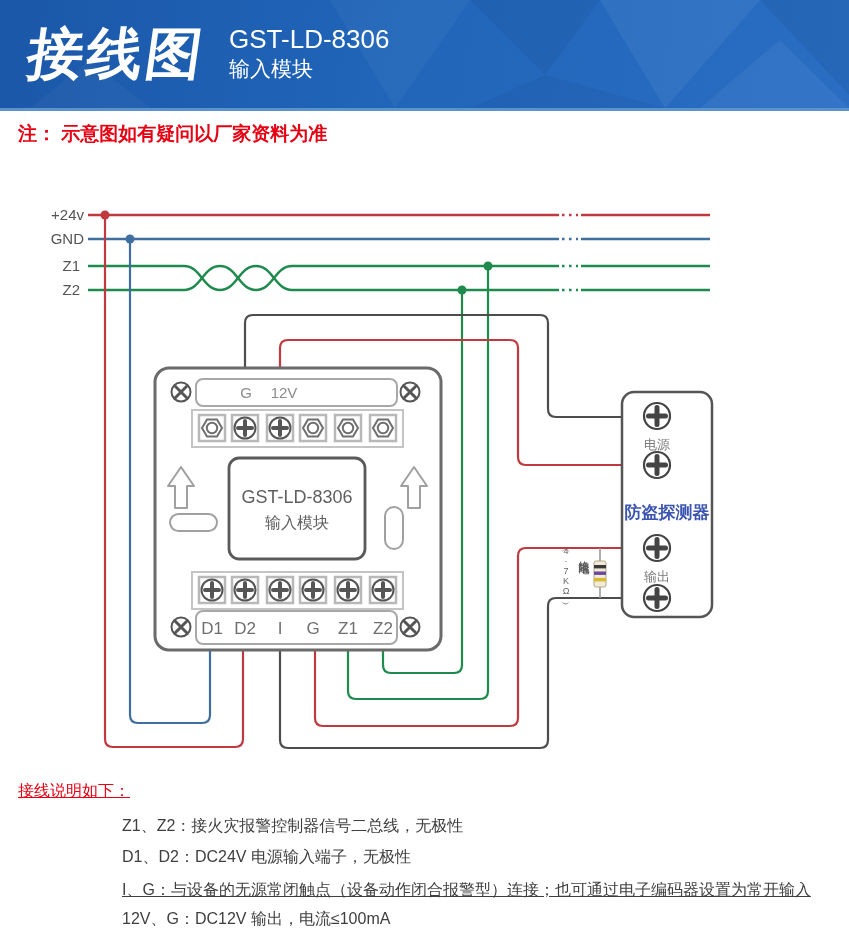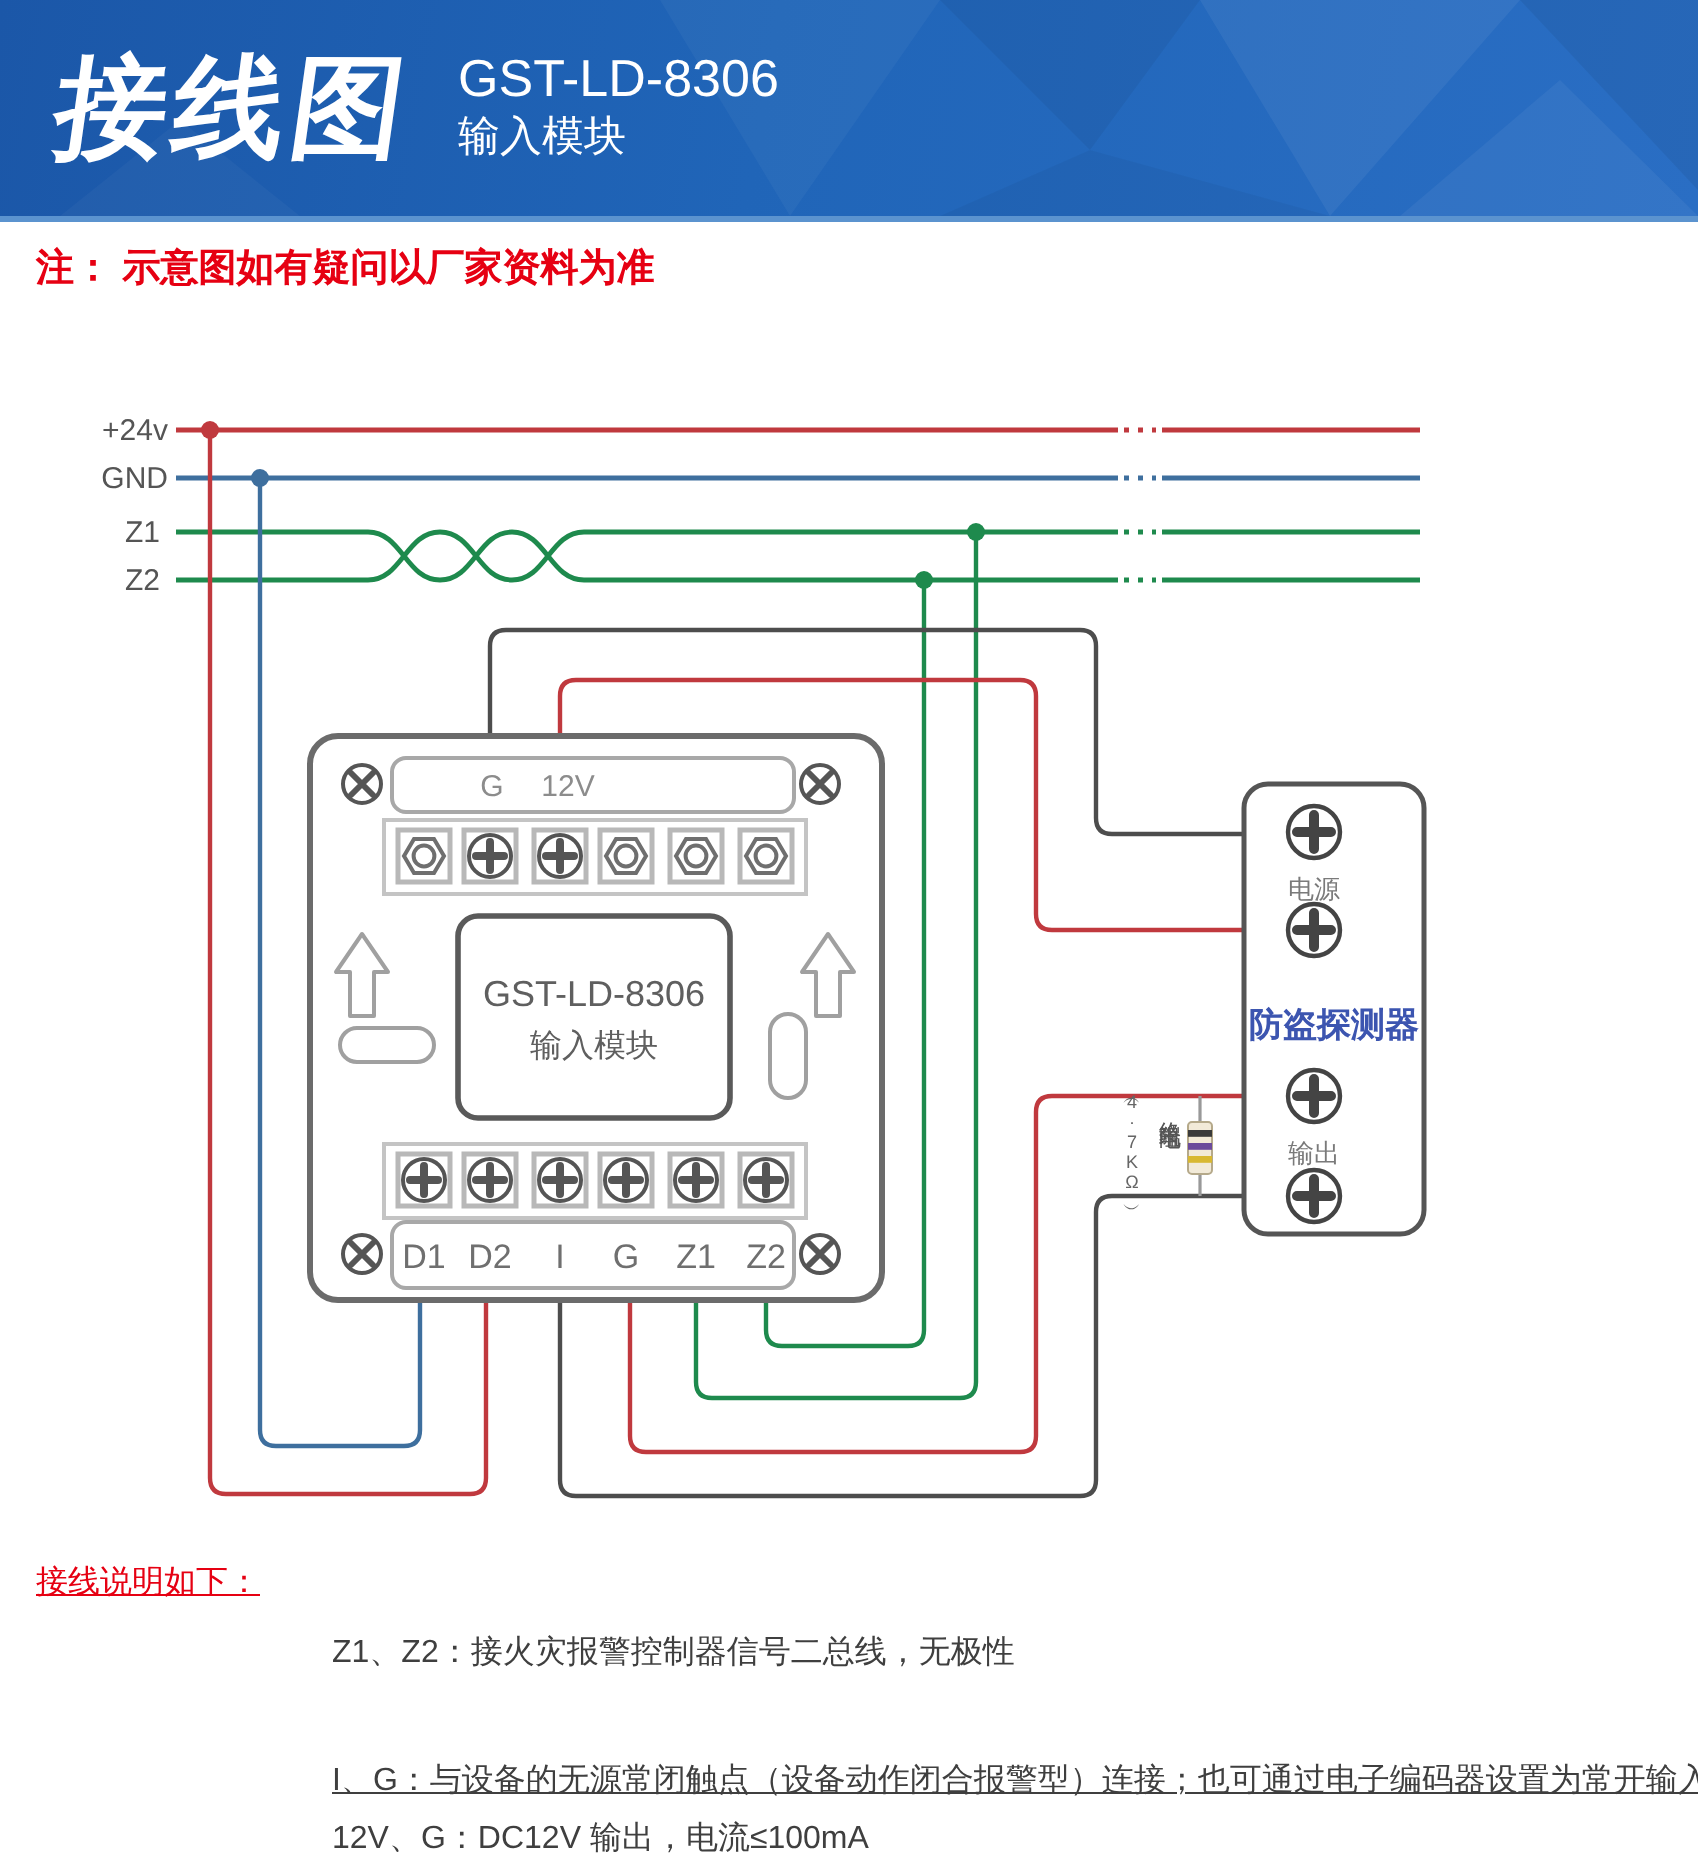--- a/index.html
+++ b/index.html
@@ -22,21 +22,21 @@
   .note-desc{position:absolute;left:16px;top:150px;font-size:21px;color:#333;}
 
   
   .diagram-svg{position:absolute;left:0;top:195px;}
   .vlabel{position:absolute;writing-mode:vertical-rl;text-orientation:upright;color:#555;line-height:1;}
   .vlabel-name{left:578px;top:552px;font-size:11px;letter-spacing:1px;}
   .vlabel-value{left:561px;top:546px;font-size:9px;letter-spacing:0;color:#666;}
 
   
   .expl-title{position:absolute;left:18px;top:781px;font-size:16px;color:#e60012;text-decoration:underline;}
-  .expl-line{position:absolute;left:122px;font-size:16px;color:#3f3f3f;white-space:nowrap;margin-left:44px;}
+  .expl-line{position:absolute;left:122px;font-size:16px;color:#3f3f3f;white-space:nowrap;}
   .expl-0{top:816px;}.expl-1{top:847px;}.expl-2{top:880px;text-decoration:underline;}.expl-3{top:909px;}
 
   svg text{font-family:"Liberation Sans","DejaVu Sans",sans-serif;}
 </style>
 </head>
 <body>
 
 <div id="page">
 
   <div class="banner">
@@ -201,16 +201,17 @@
       <text x="657" y="581" font-size="13" fill="#7a7a7a" text-anchor="middle">输出</text>
       <text x="667" y="518" font-size="17" font-weight="bold" fill="#3c55b0" text-anchor="middle">防盗探测器</text>
     </g>
   </svg>
 
   <div class="vlabel vlabel-name">终端电阻</div>
   <div class="vlabel vlabel-value">（4·7KΩ）</div>
 
   <div class="expl-title">接线说明如下：</div>
   <div class="expl-line expl-0">Z1、Z2：接火灾报警控制器信号二总线，无极性</div>
+  <div class="expl-line expl-1">D1、D2：DC24V 电源输入端子，无极性</div>
   <div class="expl-line expl-2">I、G：与设备的无源常闭触点（设备动作闭合报警型）连接；也可通过电子编码器设置为常开输入</div>
   <div class="expl-line expl-3">12V、G：DC12V 输出，电流≤100mA</div>
 
 </div>
 
 </body></html>

